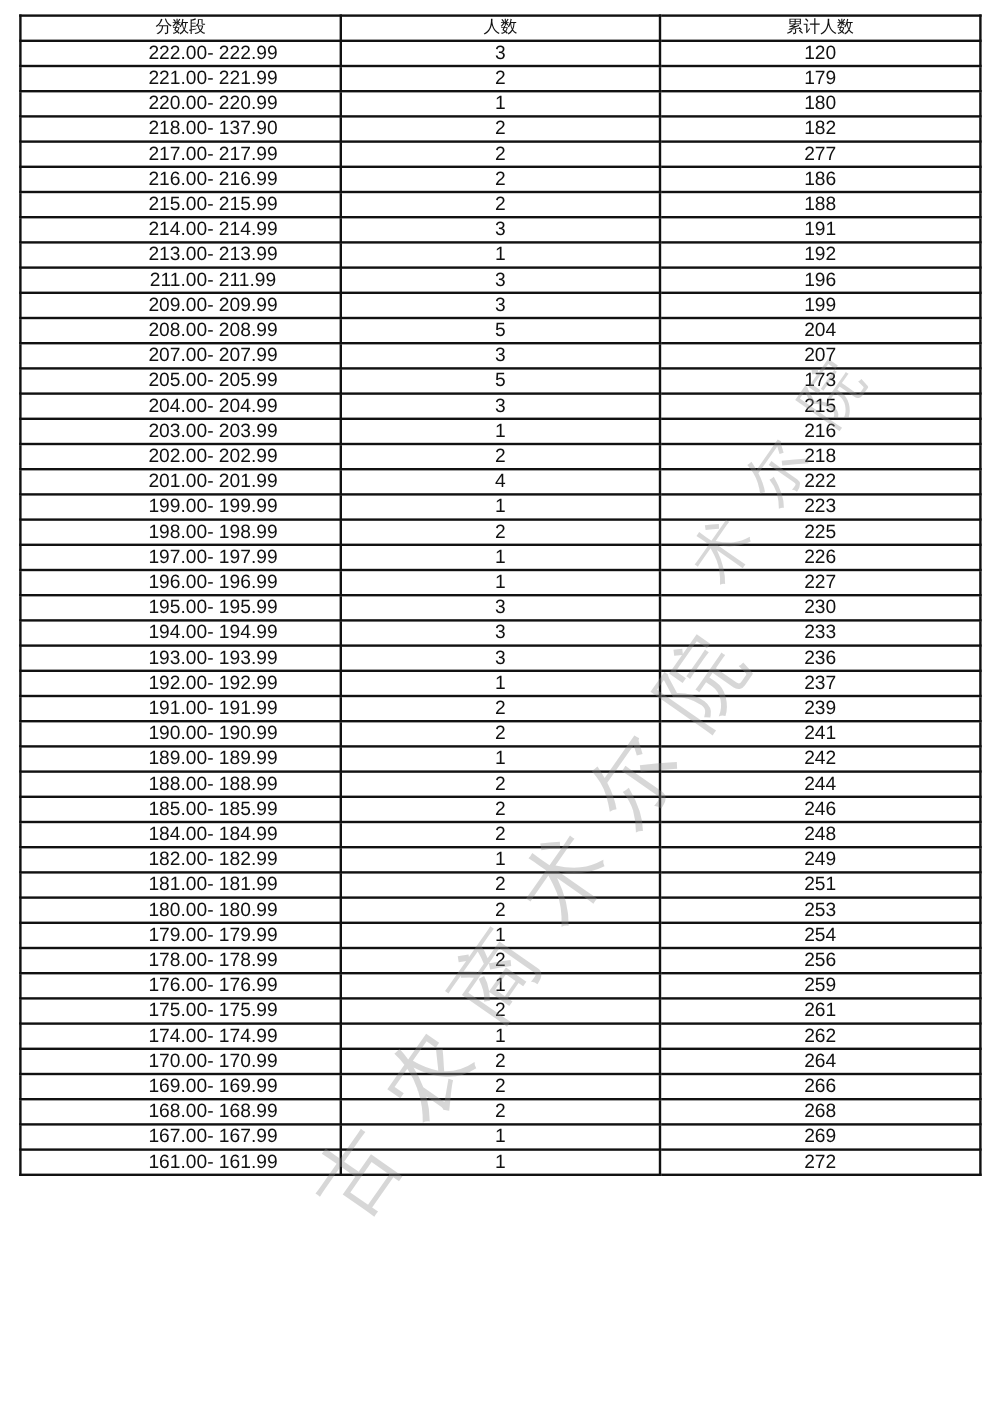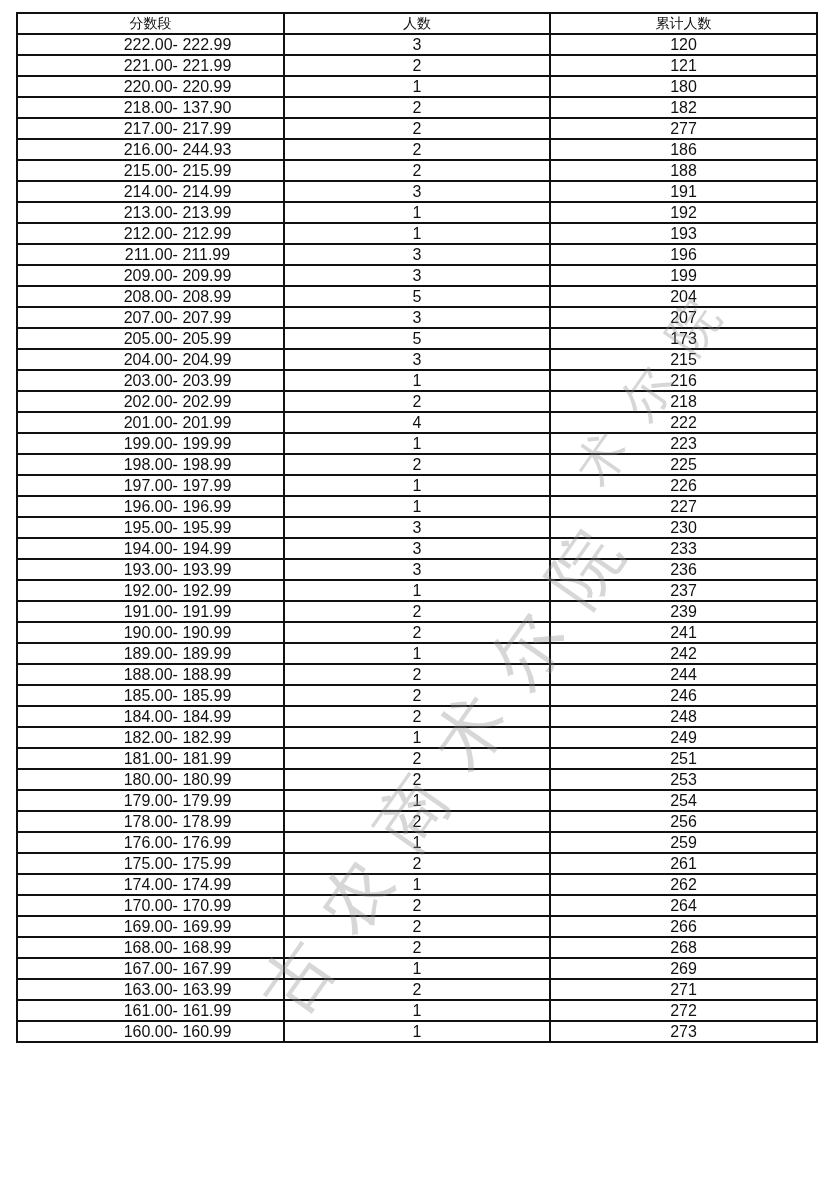--- a/index.html
+++ b/index.html
@@ -47,61 +47,56 @@
     </thead>
     <tbody id="tbody">
         <tr>
           <td class="range">222.00-  222.99</td>
           <td>3</td>
           <td>120</td>
         </tr>
         <tr>
           <td class="range">221.00-  221.99</td>
           <td>2</td>
-          <td>121</td>
+          <td>179</td>
         </tr>
         <tr>
           <td class="range">220.00-  220.99</td>
           <td>1</td>
           <td>180</td>
         </tr>
         <tr>
           <td class="range">218.00-  137.90</td>
           <td>2</td>
           <td>182</td>
         </tr>
         <tr>
           <td class="range">217.00-  217.99</td>
           <td>2</td>
           <td>277</td>
         </tr>
         <tr>
-          <td class="range">216.00-  244.93</td>
+          <td class="range">216.00-  216.99</td>
           <td>2</td>
           <td>186</td>
         </tr>
         <tr>
           <td class="range">215.00-  215.99</td>
           <td>2</td>
           <td>188</td>
         </tr>
         <tr>
           <td class="range">214.00-  214.99</td>
           <td>3</td>
           <td>191</td>
         </tr>
         <tr>
           <td class="range">213.00-  213.99</td>
           <td>1</td>
           <td>192</td>
-        </tr>
-        <tr>
-          <td class="range">212.00-  212.99</td>
-          <td>1</td>
-          <td>193</td>
         </tr>
         <tr>
           <td class="range">211.00-  211.99</td>
           <td>3</td>
           <td>196</td>
         </tr>
         <tr>
           <td class="range">209.00-  209.99</td>
           <td>3</td>
           <td>199</td>
@@ -265,32 +260,22 @@
           <td class="range">168.00-  168.99</td>
           <td>2</td>
           <td>268</td>
         </tr>
         <tr>
           <td class="range">167.00-  167.99</td>
           <td>1</td>
           <td>269</td>
         </tr>
         <tr>
-          <td class="range">163.00-  163.99</td>
-          <td>2</td>
-          <td>271</td>
-        </tr>
-        <tr>
           <td class="range">161.00-  161.99</td>
           <td>1</td>
           <td>272</td>
-        </tr>
-        <tr>
-          <td class="range">160.00-  160.99</td>
-          <td>1</td>
-          <td>273</td>
         </tr>
       </tbody>
   </table>
 </div>
 
 <div class="watermark" style="left:240px; top:980px;">古农商术尔院</div>
 <div class="watermark" style="left:560px; top:460px; font-size:50px;">术尔院</div>
 
 </body></html>

